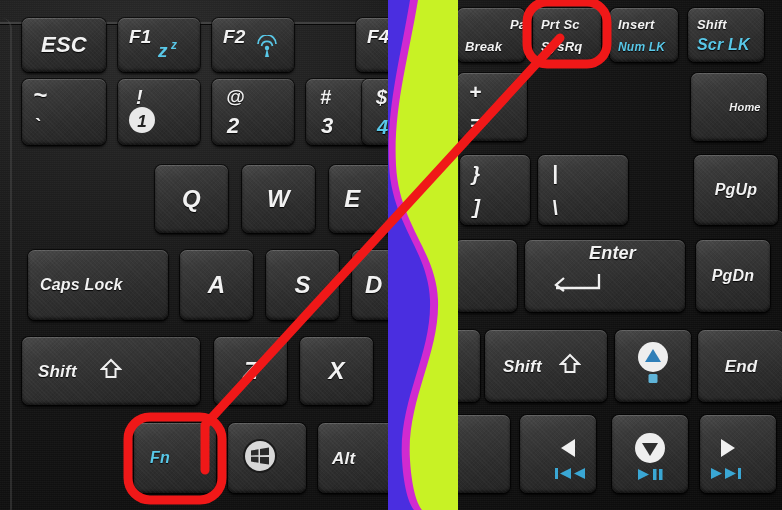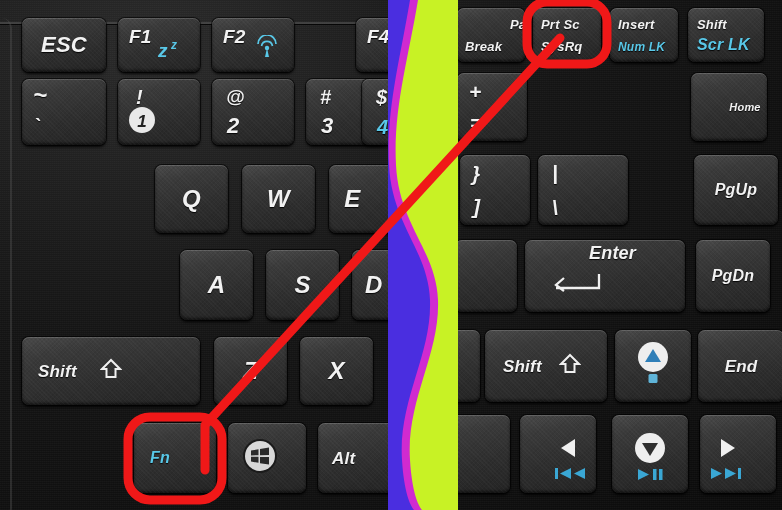--- a/index.html
+++ b/index.html
@@ -149,20 +149,23 @@
   <div class="key" style="left:155px;top:165px;width:73px;height:68px;">
     <span class="lbl big ctr">Q</span>
   </div>
   <div class="key" style="left:242px;top:165px;width:73px;height:68px;">
     <span class="lbl big ctr">W</span>
   </div>
   <div class="key" style="left:329px;top:165px;width:73px;height:68px;">
     <span class="lbl big ctr" style="left:32%">E</span>
   </div>
 
+  <div class="key" style="left:28px;top:250px;width:140px;height:70px;">
+    <span class="lbl med" style="left:12px;top:50%;transform:translateY(-50%);font-size:16px;">Caps Lock</span>
+  </div>
   <div class="key" style="left:180px;top:250px;width:73px;height:70px;">
     <span class="lbl big ctr">A</span>
   </div>
   <div class="key" style="left:266px;top:250px;width:73px;height:70px;">
     <span class="lbl big ctr">S</span>
   </div>
   <div class="key" style="left:352px;top:250px;width:73px;height:70px;">
     <span class="lbl big ctr" style="left:30%">D</span>
   </div>
 

